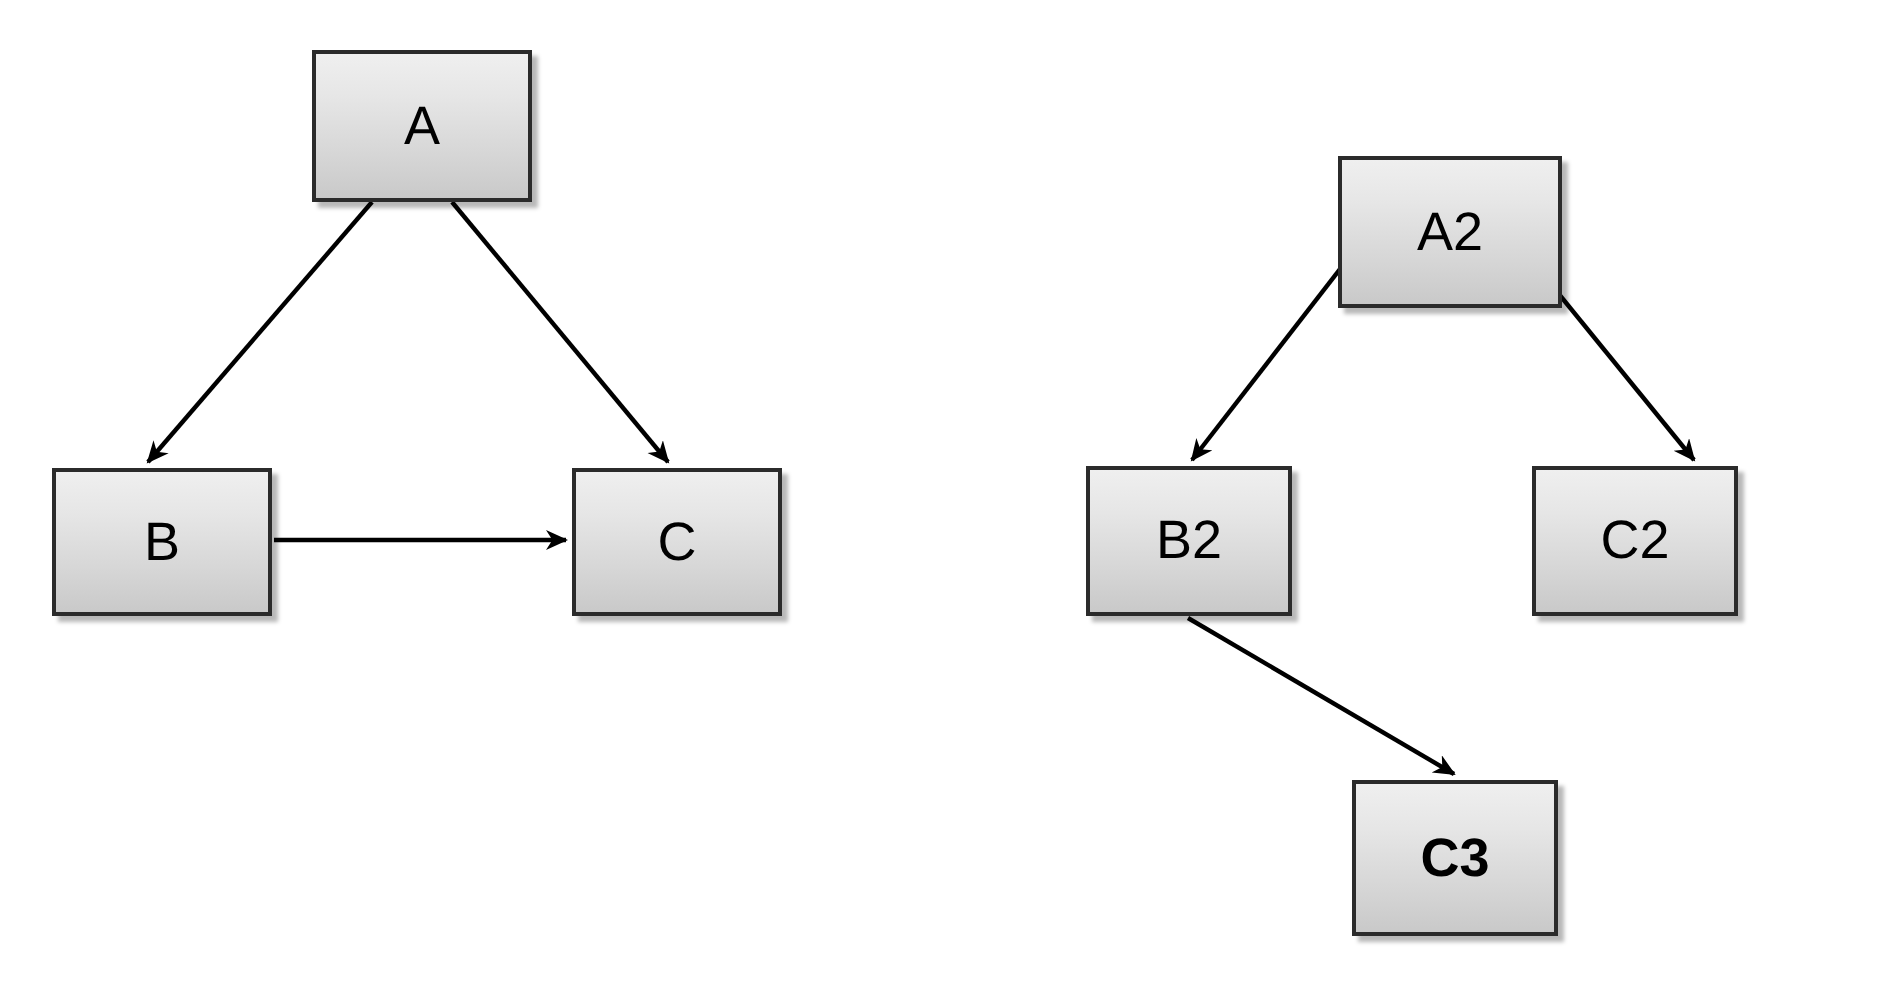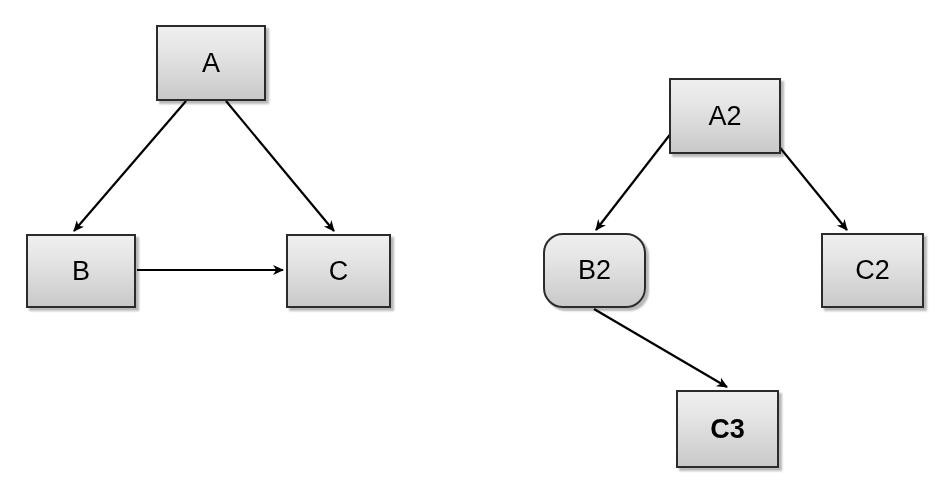--- a/index.html
+++ b/index.html
@@ -71,24 +71,24 @@
       </div>
       <div class="node" style="left: 26px; top: 234px; width: 110px; height: 74px;">
         <span class="node-label">B</span>
       </div>
       <div class="node" style="left: 286px; top: 234px; width: 105px; height: 74px;">
         <span class="node-label">C</span>
       </div>
       <div class="node" style="left: 669px; top: 42px; width: 112px; height: 76px; margin-top: 36px;">
         <span class="node-label">A2</span>
       </div>
-      <div class="node" style="left: 543px; top: 233px; width: 103px; height: 75px; border-radius: 20px;">
+      <div class="node" style="left: 543px; top: 233px; width: 103px; height: 75px;">
         <span class="node-label">B2</span>
       </div>
-      <div class="node" style="left: 821px; top: 233px; width: 103px; height: 75px;">
+      <div class="node" style="left: 766px; top: 233px; width: 103px; height: 75px;">
         <span class="node-label">C2</span>
       </div>
       <div class="node" style="left: 676px; top: 390px; width: 103px; height: 78px; font-weight: bold;">
         <span class="node-label">C3</span>
       </div>
     </div>
 
 </div>
 
 </body></html>

